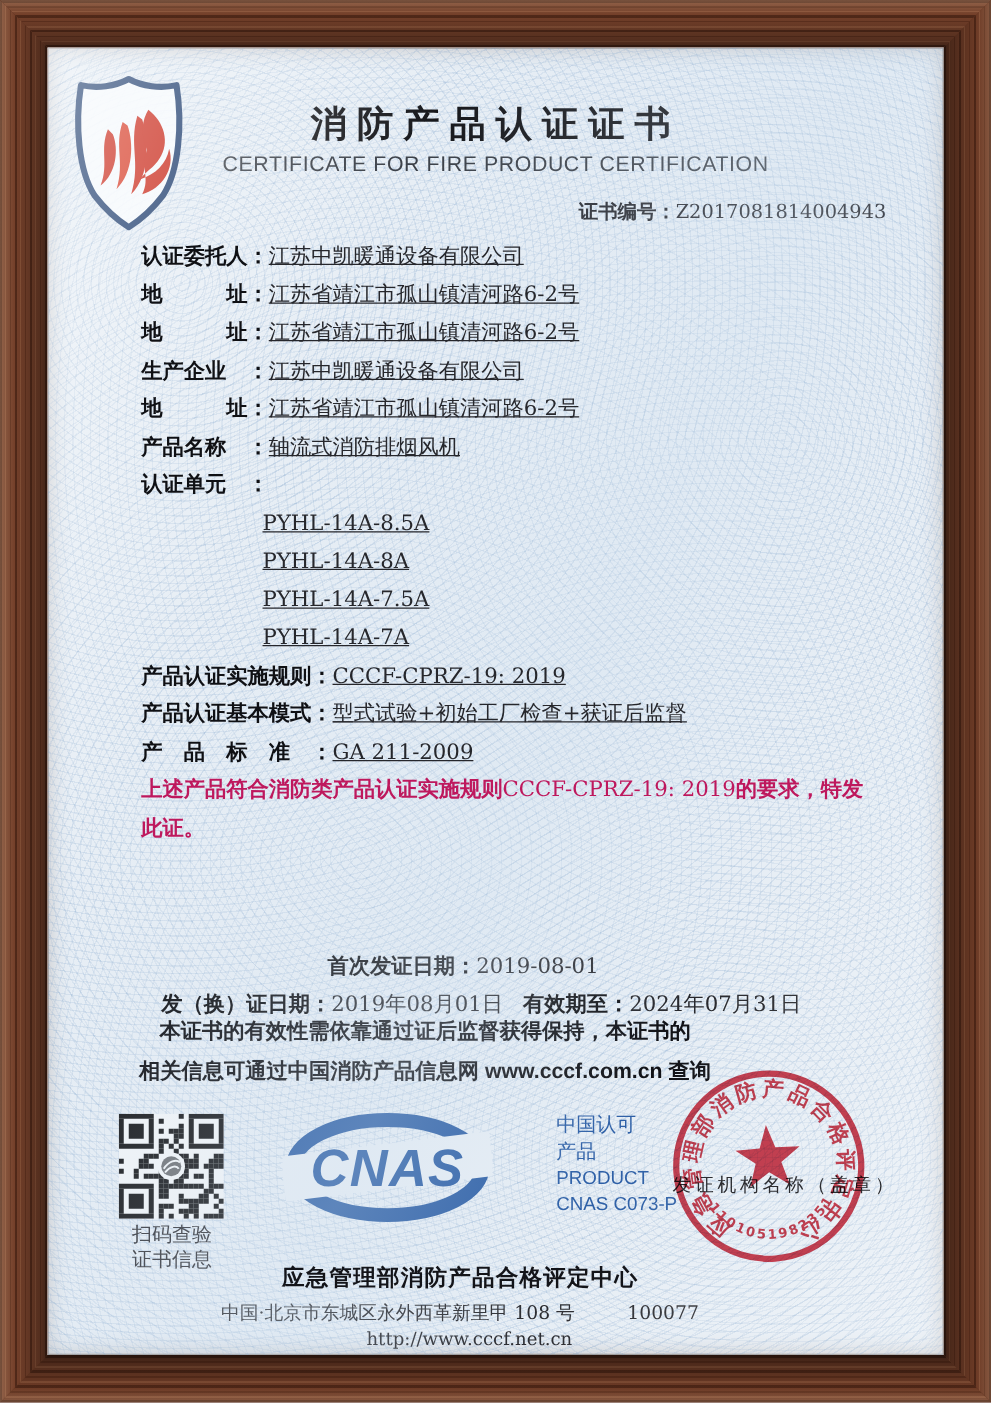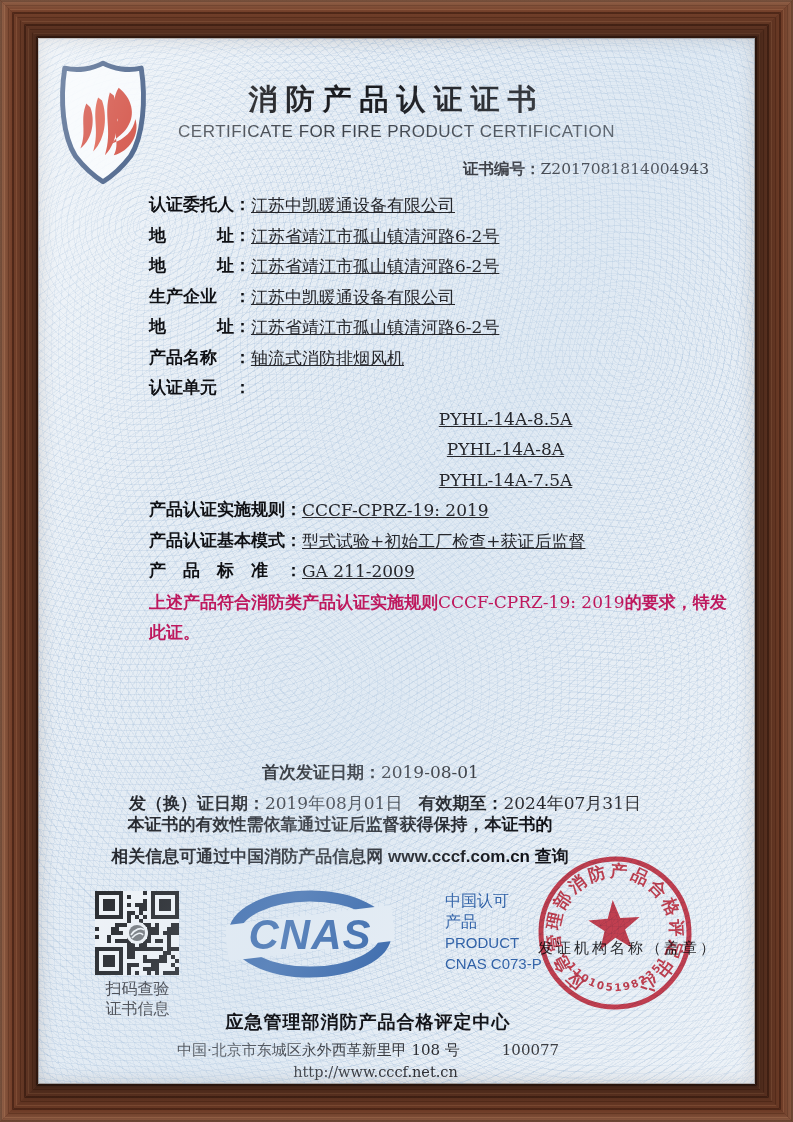--- a/index.html
+++ b/index.html
@@ -76,26 +76,26 @@
   .logo{left:16px;top:18px;width:98px;height:132px;}
 
   .title{left:0;top:42px;width:100%;text-align:center;
     font-size:29px;font-weight:bold;color:#17181c;letter-spacing:8px;}
   .subtitle{left:0;top:84px;width:100%;text-align:center;
     font-size:17px;color:#3b4048;letter-spacing:.5px;}
   .cert-no{left:425px;top:121px;font-size:15.5px;color:#23242a;}
   .cert-no .lbl{font-weight:bold;}
   .cert-no .val{font-family:"DejaVu Serif","Liberation Serif",serif;}
 
-  .rows{left:75px;top:152px;width:616px;font-size:17px;line-height:30.5px;z-index:3;margin-left:36px;}
+  .rows{left:75px;top:152px;width:616px;font-size:17px;line-height:30.5px;z-index:3;}
   .row{display:flex;white-space:pre;}
   .row .lbl{font-weight:bold;color:#0f1014;white-space:pre;flex:none;}
   .row .val{font-family:"DejaVu Serif","Liberation Serif",serif;color:#26272c;white-space:pre;text-decoration:underline;}
   .inner-lbl{display:inline-block;width:97px;text-align:right;font-weight:bold;color:#0f1014;white-space:pre;flex:none;}
-  .model-cont{padding-left:97px;justify-content:center;}
+  .model-cont{padding-left:97px;}
   .stmt{font-weight:bold;color:#be185d;white-space:pre;}
   .stmt .code{font-weight:normal;font-family:"DejaVu Serif","Liberation Serif",serif;}
 
   .first-issue{left:205px;top:703px;font-size:17px;white-space:pre;}
   .issue-row{left:72px;top:734px;font-size:17px;white-space:pre;}
   .dlbl{font-weight:bold;color:#0f1014;}
   .dval{font-family:"DejaVu Serif","Liberation Serif",serif;color:#26272c;}
   .gap{display:inline-block;width:16px;}
 
   .notice{left:0;top:771px;width:604px;text-align:center;
@@ -149,20 +149,21 @@
     <div class="row"><span class="lbl">认证委托人：</span><span class="val">江苏中凯暖通设备有限公司</span></div>
     <div class="row"><span class="lbl">地　　　址：</span><span class="val">江苏省靖江市孤山镇清河路6-2号</span></div>
     <div class="row"><span class="lbl">地　　　址：</span><span class="val">江苏省靖江市孤山镇清河路6-2号</span></div>
     <div class="row"><span class="lbl">生产企业　：</span><span class="val">江苏中凯暖通设备有限公司</span></div>
     <div class="row"><span class="lbl">地　　　址：</span><span class="val">江苏省靖江市孤山镇清河路6-2号</span></div>
     <div class="row"><span class="lbl">产品名称　：</span><span class="val">轴流式消防排烟风机</span></div>
     <div class="row"><span class="lbl">认证单元　：</span></div>
     <div class="row model-cont"><span class="val">PYHL-14A-8.5A</span></div>
     <div class="row model-cont"><span class="val">PYHL-14A-8A</span></div>
     <div class="row model-cont"><span class="val">PYHL-14A-7.5A</span></div>
+    <div class="row model-cont"><span class="val">PYHL-14A-7A</span></div>
     <div class="row"><span class="lbl">产品认证实施规则：</span><span class="val">CCCF-CPRZ-19: 2019</span></div>
     <div class="row"><span class="lbl">产品认证基本模式：</span><span class="val">型式试验+初始工厂检查+获证后监督</span></div>
     <div class="row"><span class="lbl">产　品　标　准　：</span><span class="val">GA 211-2009</span></div>
     <div class="stmt"><span>上述产品符合消防类产品认证实施规则</span><span class="code">CCCF-CPRZ-19: 2019</span><span>的要求，特发</span></div>
     <div class="stmt">此证。</div>
   </div>
 
   <div class="abs first-issue">
     <span class="dlbl">首次发证日期：</span><span class="dval">2019-08-01</span>
   </div>

